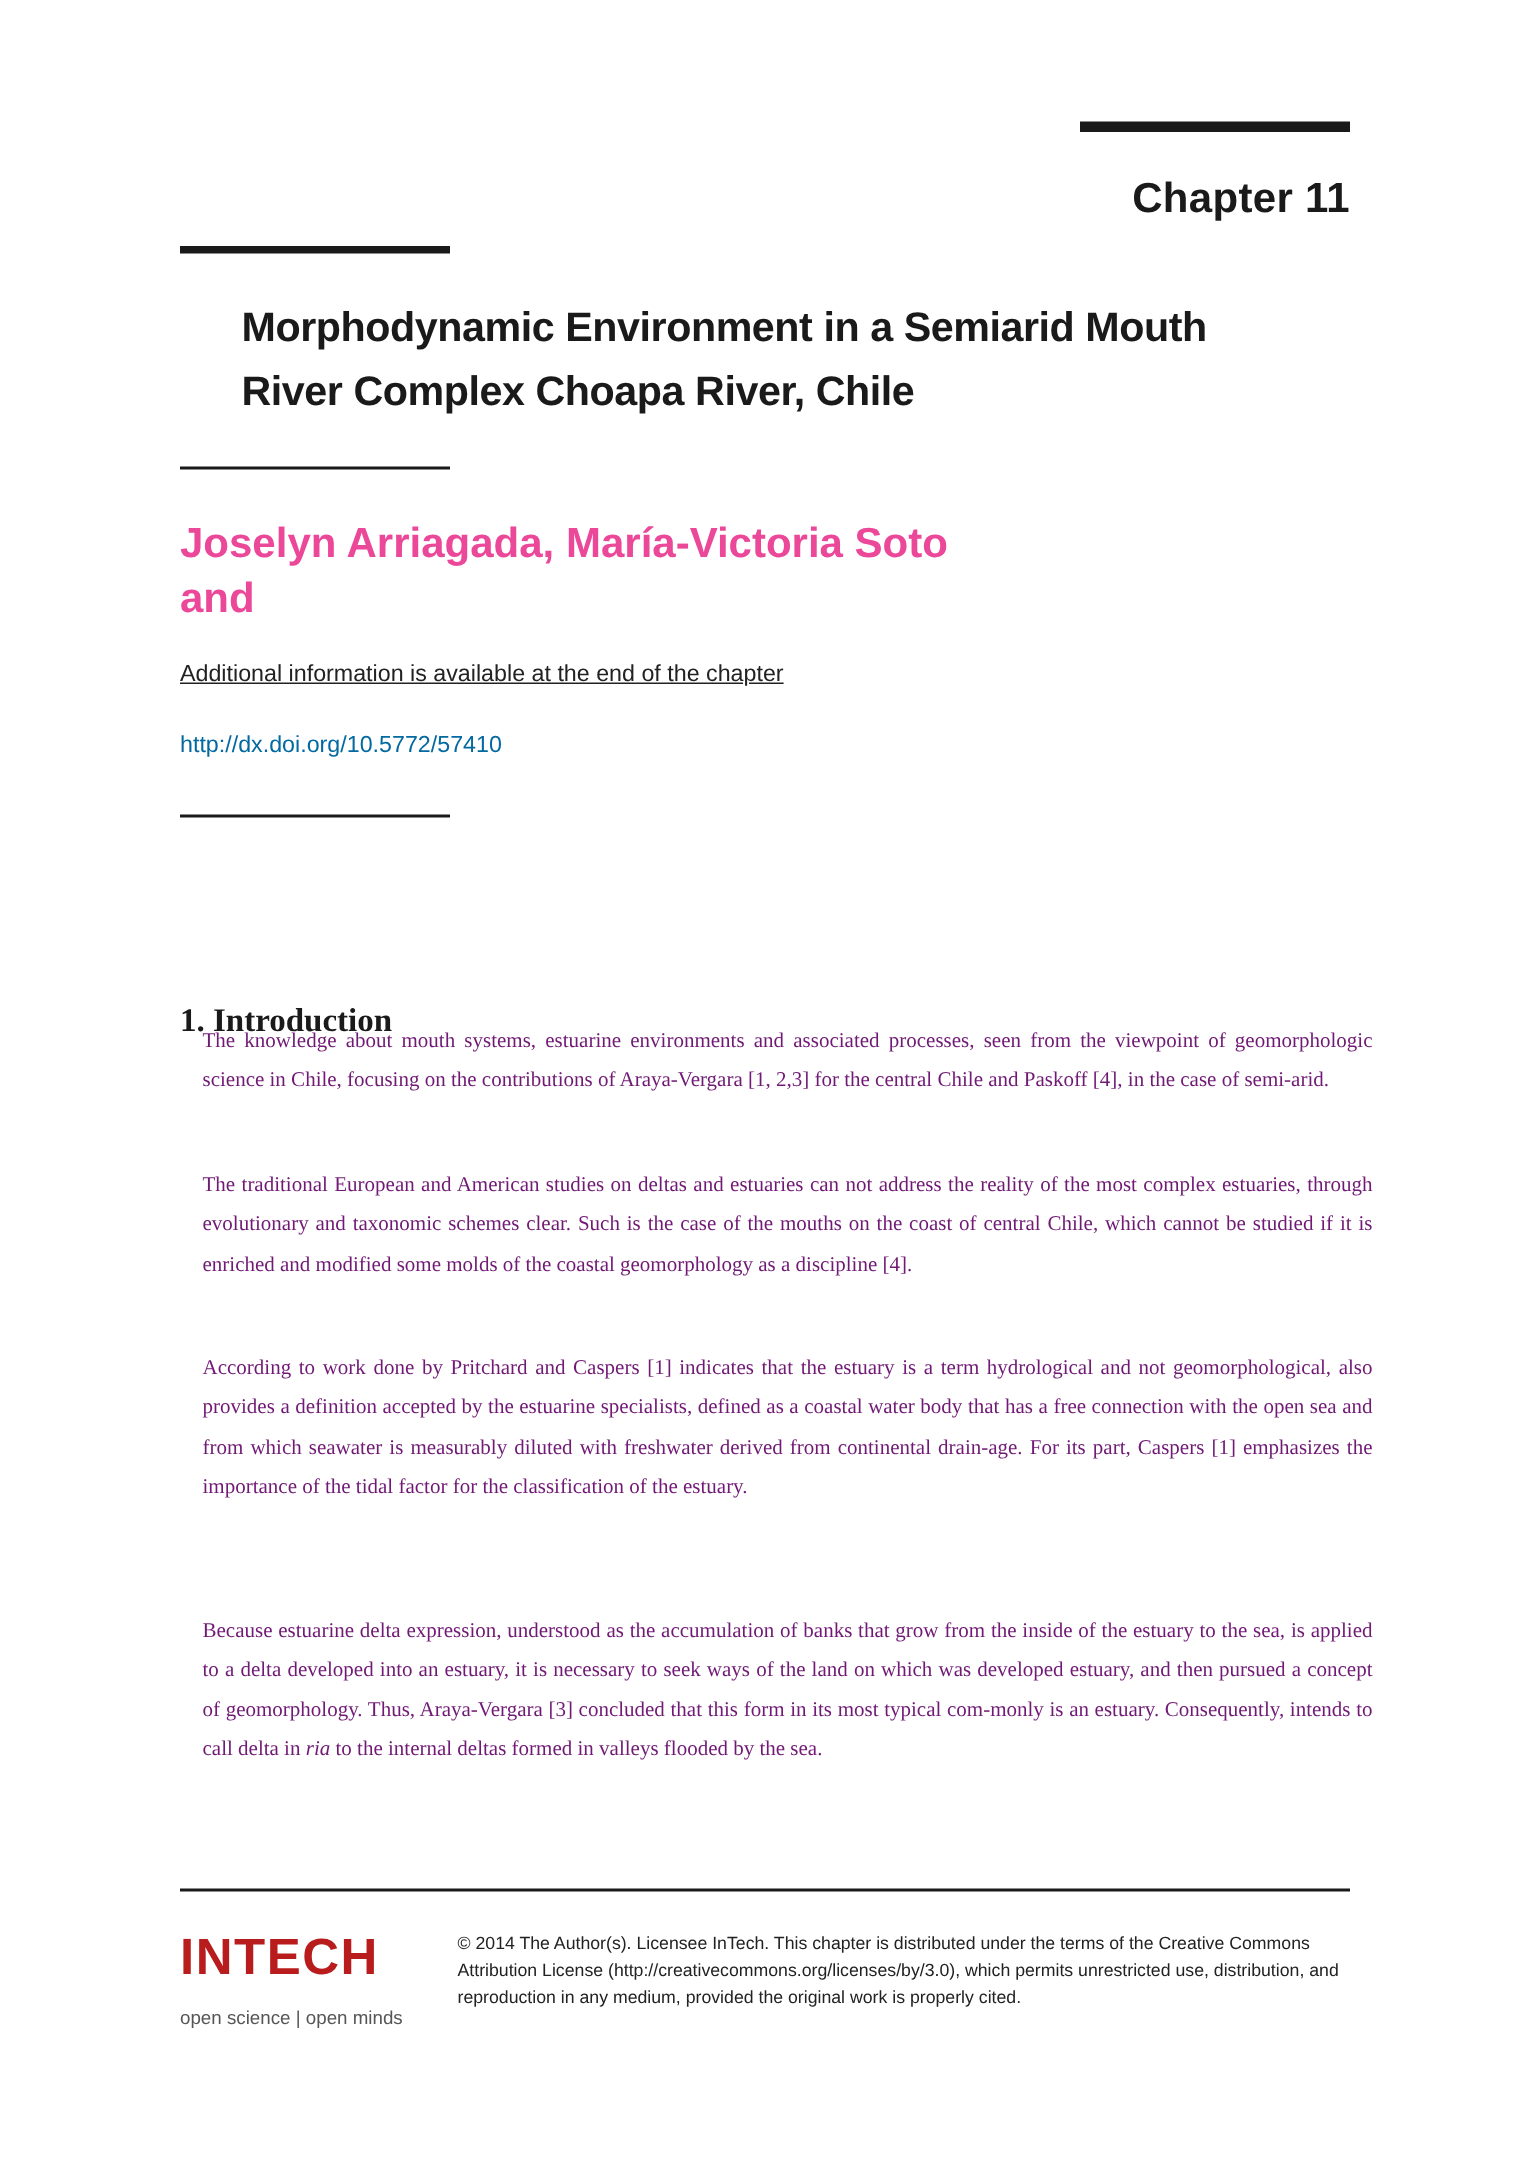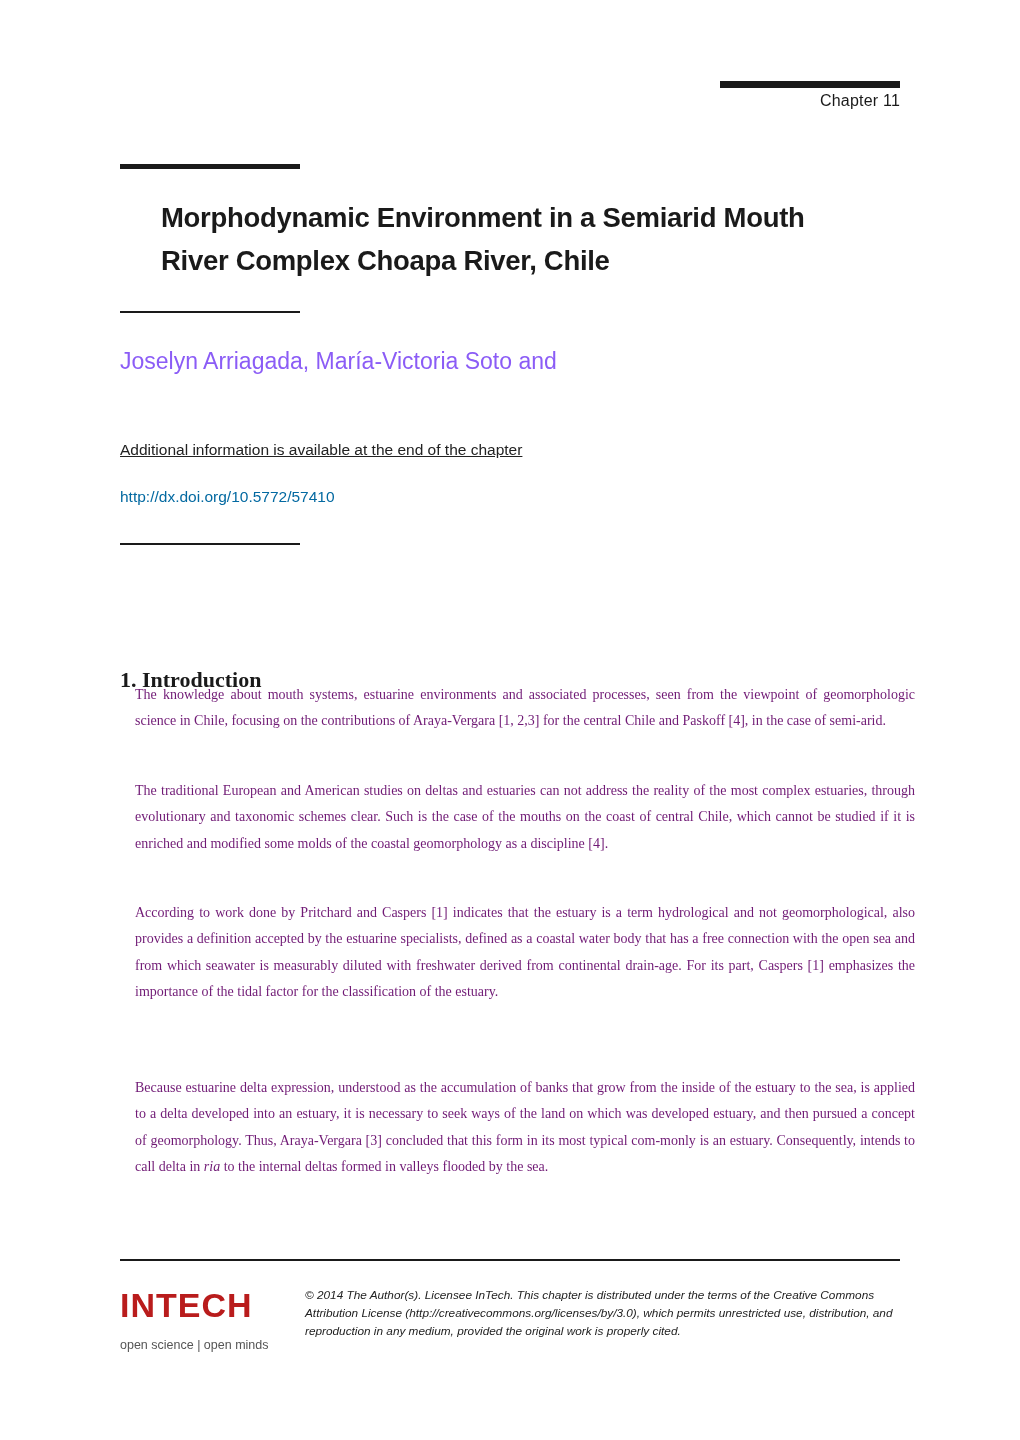--- a/index.html
+++ b/index.html
@@ -1,35 +1,35 @@
 <!DOCTYPE html>
 <html><head>
 <meta charset="utf-8">
 <style>
   html, body { margin:0; padding:0; background:#ffffff; }
   body { width:1020px; height:1440px; position:relative; overflow:hidden; color:#1a1a1a; }
   .abs { position:absolute; }
   .rule { position:absolute; background:#1a1a1a; }
   .sans { font-family:"Liberation Sans", "DejaVu Sans", sans-serif; }
   .serif { font-family:"Liberation Serif", "DejaVu Serif", serif; }
-  #chapter-label { right:120px; top:92px; font-size:16px; font-weight:normal; letter-spacing:0.2px; }
+  #chapter-label { right:120px; top:116px; font-size:28px; font-weight:bold; letter-spacing:0.2px; }
   #title { left:120px; top:196px; width:780px; font-size:27.5px; font-weight:bold; line-height:43px; letter-spacing:-0.3px;margin-left:41px; }
-  #authors { left:120px; top:343px; width:560px; font-size:23px; line-height:37px; color:#8b5cf6; font-weight:normal; }
+  #authors { left:120px; top:343px; width:560px; font-size:28px; line-height:37px; color:#ec4899; font-weight:bold; }
   #additional-info { left:120px; top:441px; font-size:15.5px; color:#222;text-decoration:underline; }
   #doi { left:120px; top:488px; font-size:15.5px; color:#0369a1; }
   #section-heading { left:120px; top:619px; font-size:22px; font-weight:bold;margin-top:48px; }
   .body-text { position:absolute; left:135px; width:780px; font-size:14px; line-height:26.4px; text-align:justify; color:#701a75; }
   #p1 { top:682px; }
   #p2 { top:778px; }
   #p3 { top:900px; }
   #p4 { top:1075px; }
   #footer-logo { left:120px; top:1288px; }
   #logo-word { font-size:34px; font-weight:bold; letter-spacing:1px; line-height:34px; color:#b91c1c; }
   #logo-tagline { font-size:12.5px; color:#555; margin-top:16px; }
-  #license { left:305px; top:1286px; width:600px; font-size:11.8px; line-height:18px; color:#222;font-style:italic; }
+  #license { left:305px; top:1286px; width:600px; font-size:11.8px; line-height:18px; color:#222; }
 </style>
 </head>
 <body>
 
 <div class="rule" style="left:720px; top:81px; width:180px; height:7px;"></div>
 <div class="rule" style="left:120px; top:164px; width:180px; height:5px;"></div>
 <div class="rule" style="left:120px; top:311px; width:180px; height:2px;"></div>
 <div class="rule" style="left:120px; top:543px; width:180px; height:2px;"></div>
 <div class="rule" style="left:120px; top:1259px; width:780px; height:1.5px;"></div>
 

